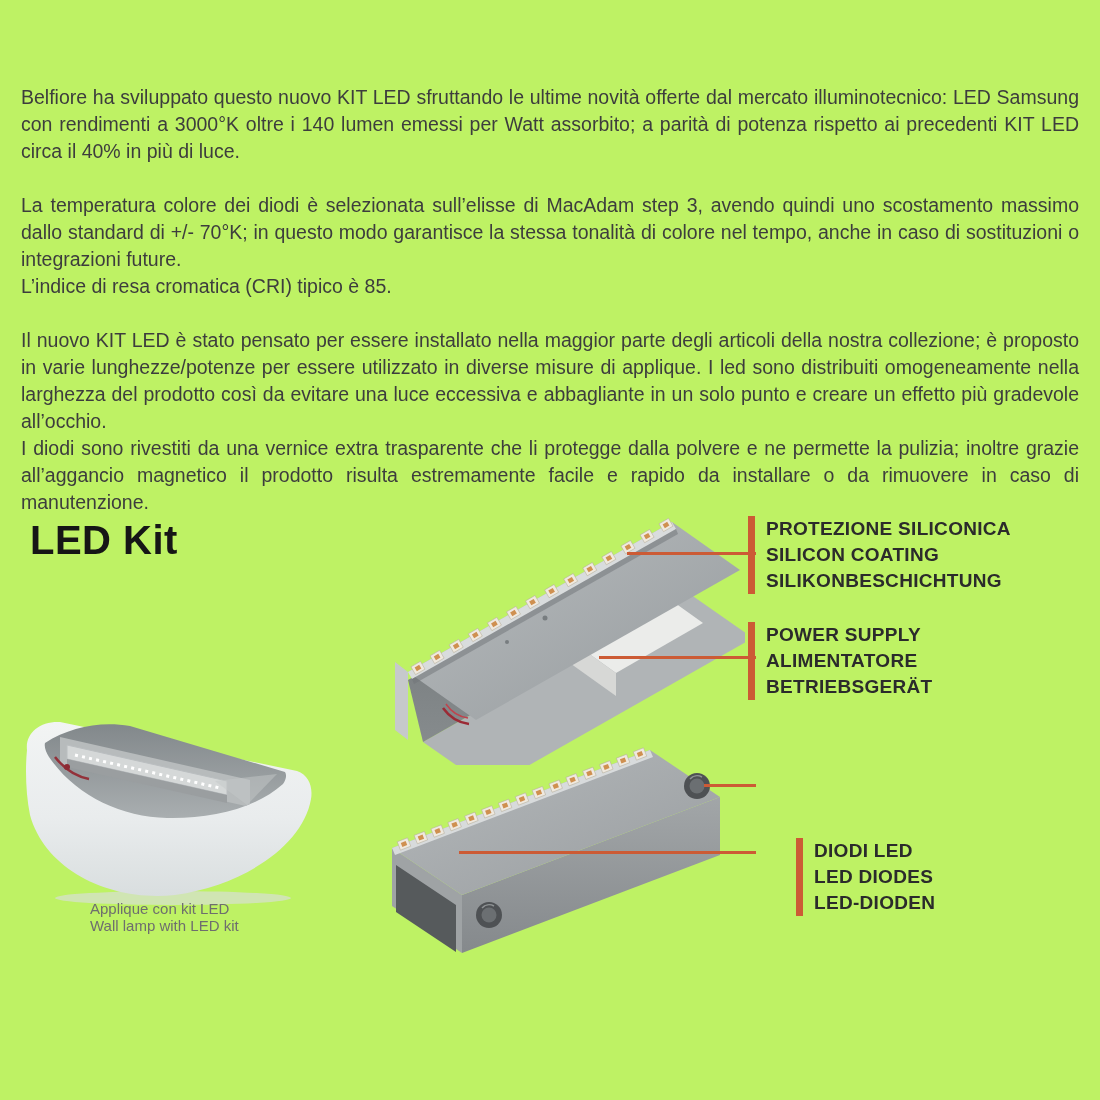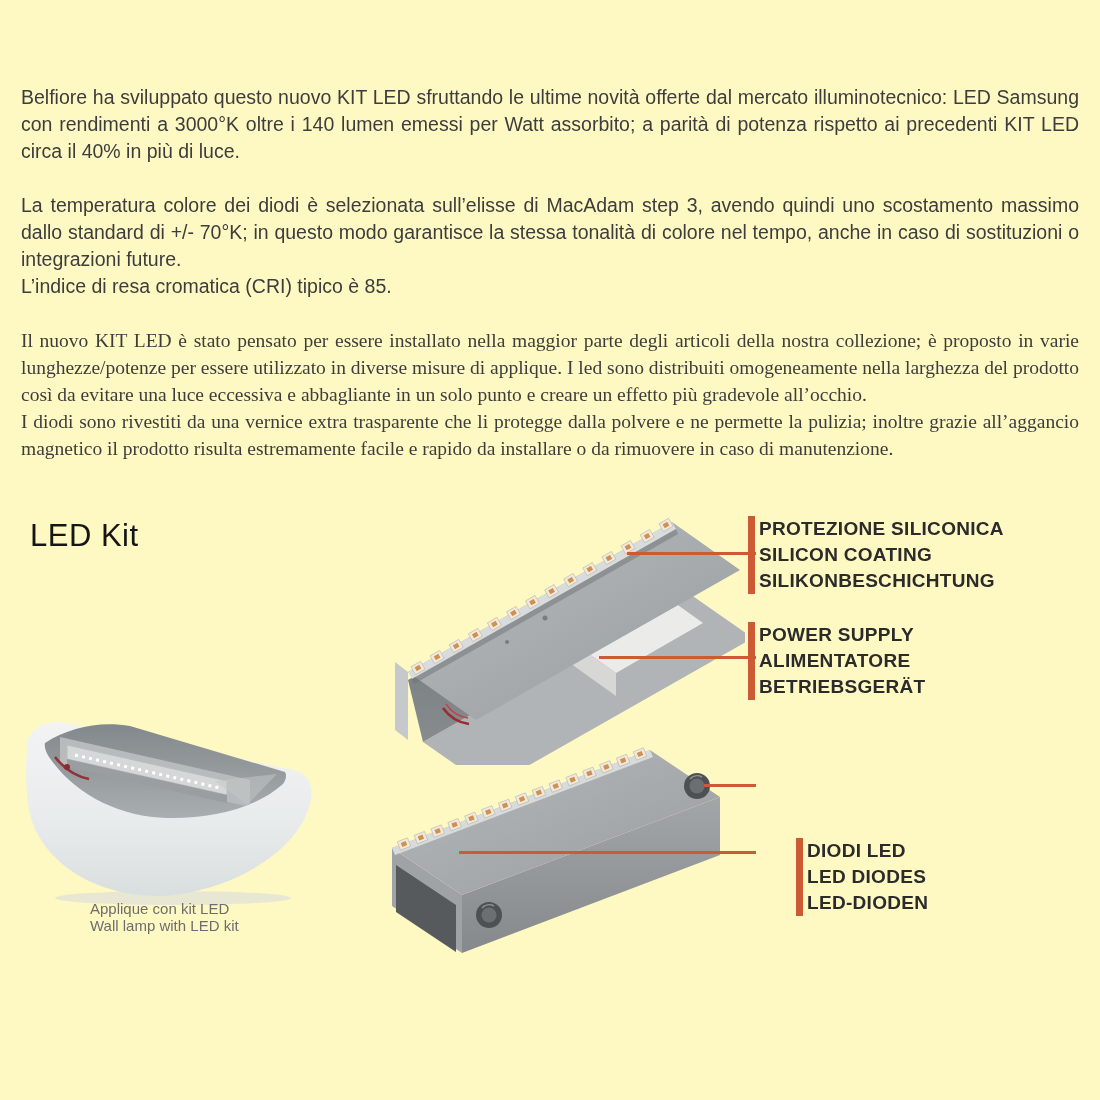--- a/index.html
+++ b/index.html
@@ -1,33 +1,33 @@
 <!DOCTYPE html>
 <html><head>
 <meta charset="utf-8">
 <style>
   html,body{margin:0;padding:0;background:#ffffff;}
   .page{
-    position:relative;width:1100px;height:1100px;background:#fef9c3;
+    position:relative;width:1100px;height:1100px;background:#bef264;
     font-family:"Liberation Sans", sans-serif;overflow:hidden;
   }
   .body-copy{
     position:absolute;left:21px;top:84px;width:1058px;
     font-size:19.5px;line-height:27px;color:#3d3d3d;text-align:justify;
   }
   .body-copy .para{margin:0 0 27px 0;}
-  .body-copy .para:last-child{margin-bottom:0;font-family:Liberation Serif, serif;}
+  .body-copy .para:last-child{margin-bottom:0;}
   .body-copy .para div{margin:0;}
   .section-title{
     position:absolute;left:30px;top:518px;
-    font-size:31px;font-weight:normal;color:#161616;letter-spacing:.5px;
+    font-size:40px;font-weight:bold;color:#161616;letter-spacing:.5px;
   }
   .callout{
     position:absolute;left:748px;width:332px;
-    border-left:7px solid #cc5b35;padding-left:4px;
+    border-left:7px solid #cc5b35;padding-left:11px;
     font-size:19px;font-weight:bold;color:#2b2b2b;line-height:26px;letter-spacing:.3px;
     white-space:nowrap;
   }
   .callout-rule{
     position:absolute;height:3px;background:#cc5b35;
   }
   .photo{position:absolute;}
   .caption{
     position:absolute;left:90px;top:900px;
     font-size:15px;line-height:17px;color:#6e6e6e;

